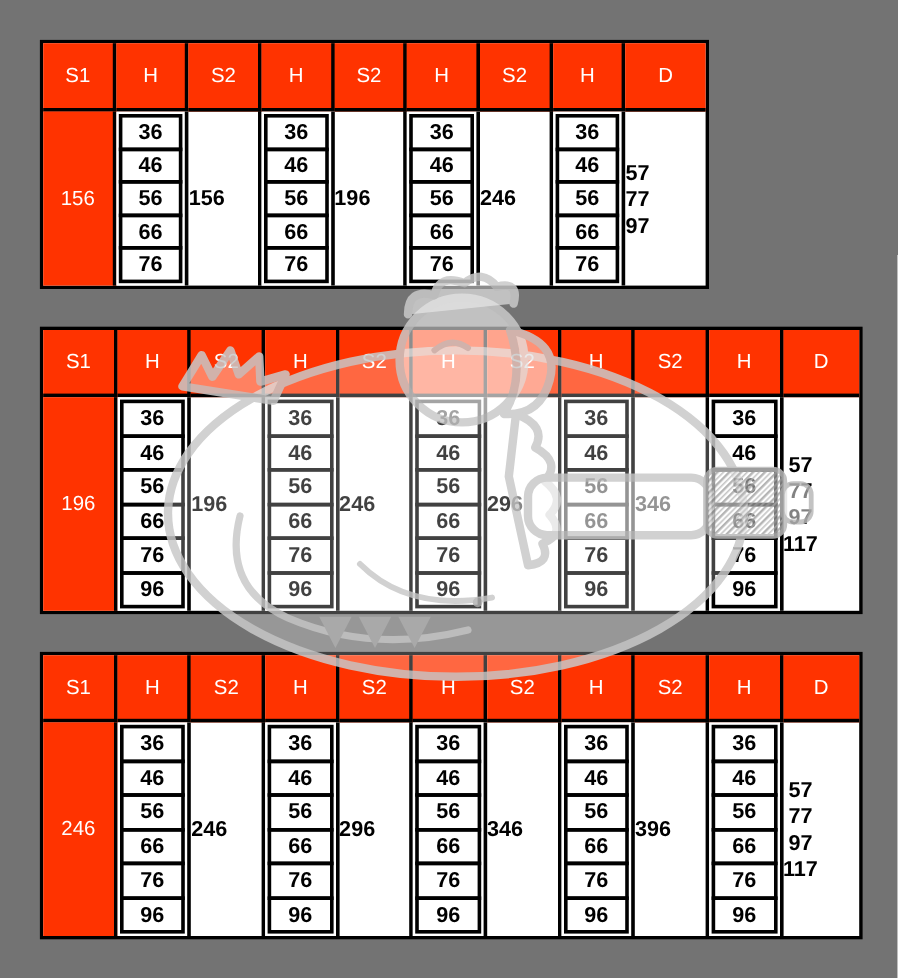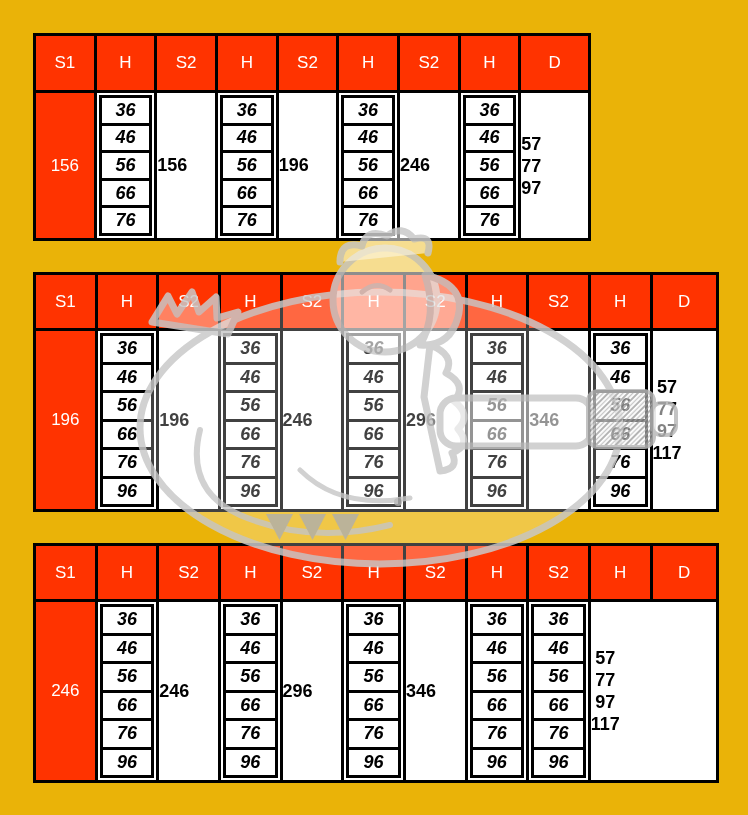--- a/index.html
+++ b/index.html
@@ -1,20 +1,20 @@
 <!DOCTYPE html>
 <html><head>
 <meta charset="utf-8">
 <style>
   :root { --orange: #ff3300; }
   * { box-sizing: border-box; }
   html, body { margin: 0; padding: 0; background: #fff; }
   .page {
     position: relative; width: 748px; height: 815px;
-    background: #eab308; overflow: hidden;
+    background: #737373; overflow: hidden;
     font-family: "Liberation Sans", sans-serif;
     padding-left: 41px;
   }
   .tbl {
     position: absolute; background: #fff;
     border: 3px solid #000; display: grid; z-index: 1;
   }
   .tbl-1 { left: 33px; top: 33px;  width: 558px; height: 208px;
            grid-template-rows: 57px 1fr; grid-template-columns: repeat(8, 1fr) 1.1fr; }
   .tbl-2 { left: 33px; top: 272px; width: 686px; height: 240px;
@@ -26,21 +26,21 @@
     display: flex; align-items: center; justify-content: center;
     border-right: 3px solid #000; border-bottom: 3px solid #000;
   }
   .hd.last { border-right: 0; }
   .col { border-right: 3px solid #000; min-width: 0; }
   .col.last { border-right: 0; }
   .s1col {
     background: var(--orange); color: #fff; font-size: 17px;
     display: flex; align-items: center; justify-content: center;
   }
-  .hcol { display: flex; flex-direction: column; padding: 2px; background: #fff; font-style: italic; }
+  .hcol { display: flex; flex-direction: column; padding: 2px; background: #fff; }
   .hsub {
     flex: 1; border: 3px solid #000; margin-top: -3px;
     display: flex; align-items: center; justify-content: center;
     font-weight: 700; font-size: 18px; color: #000; background: transparent;
   }
   .hsub:first-child { margin-top: 0; }
   .s2col, .dcol {
     display: flex; align-items: center; 
     font-weight: 700; font-size: 18px; color: #000;
   }
@@ -209,20 +209,21 @@
       </div>
       <div class="col s2col">346</div>
       <div class="col hcol">
         <div class="hsub">36</div>
         <div class="hsub">46</div>
         <div class="hsub">56</div>
         <div class="hsub">66</div>
         <div class="hsub">76</div>
         <div class="hsub">96</div>
       </div>
+      <div class="col s2col">396</div>
       <div class="col hcol">
         <div class="hsub">36</div>
         <div class="hsub">46</div>
         <div class="hsub">56</div>
         <div class="hsub">66</div>
         <div class="hsub">76</div>
         <div class="hsub">96</div>
       </div>
       <div class="col dcol last">
         <div>

